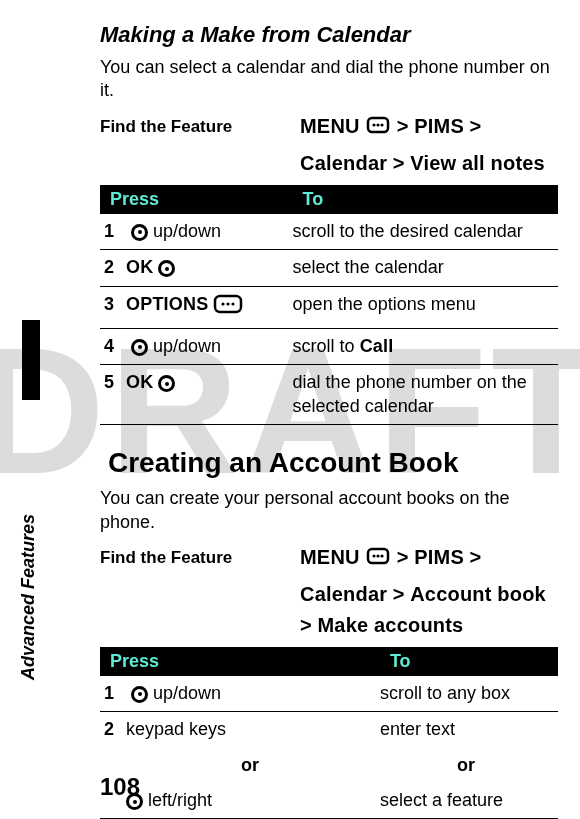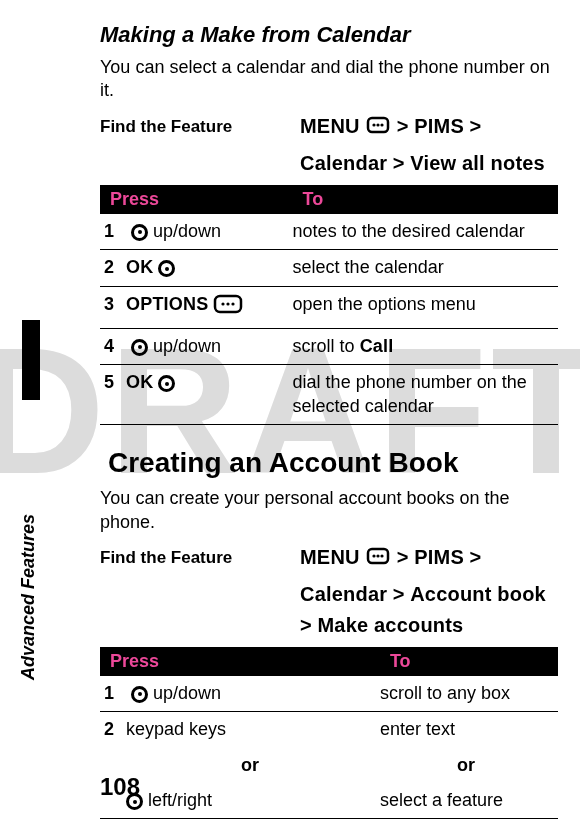--- a/index.html
+++ b/index.html
@@ -117,21 +117,21 @@
     border-radius: 50%;
   }
   table.steps {
     width: 100%;
     border-collapse: collapse;
     font-size: 18px;
     margin-top: 2px;
   }
   table.steps thead th {
     background: #000;
-    color: #ec4899;
+    color: #5eead4;
     text-align: left;
     font-weight: bold;
     padding: 4px 10px;
     font-size: 18px;
   }
   table.steps thead th:first-child { width: 220px; }
   table.steps tbody td {
     border-bottom: 1px solid #000;
     padding: 6px 6px 6px 0;
     vertical-align: top;
@@ -200,21 +200,21 @@
           <th colspan="2">Press</th>
           <th>To</th>
         </tr>
       </thead>
       <tbody>
         <tr>
           <td class="num">1</td>
           <td class="press">
             &nbsp;<span class="nav-circle"></span><span> up/down</span>
           </td>
-          <td>notes to the desired calendar</td>
+          <td>scroll to the desired calendar</td>
         </tr>
         <tr>
           <td class="num">2</td>
           <td class="press">
             <span class="ui-bold">OK</span>
             <span class="nav-circle"></span>
           </td>
           <td>select the calendar</td>
         </tr>
         <tr>

